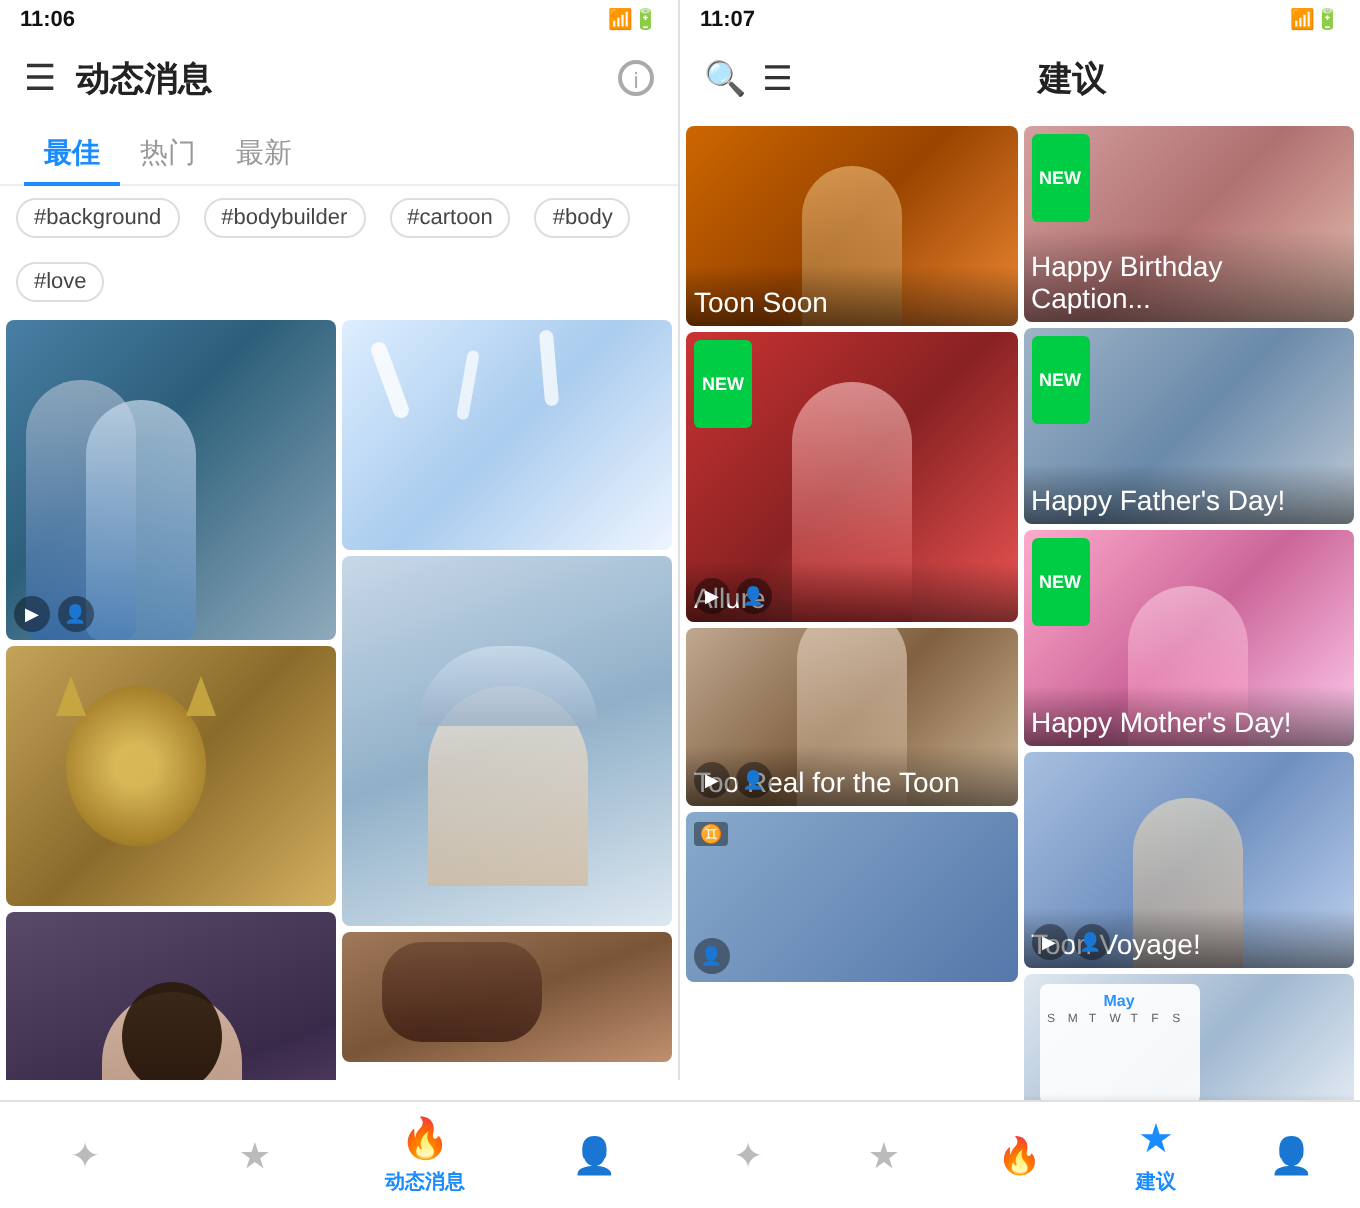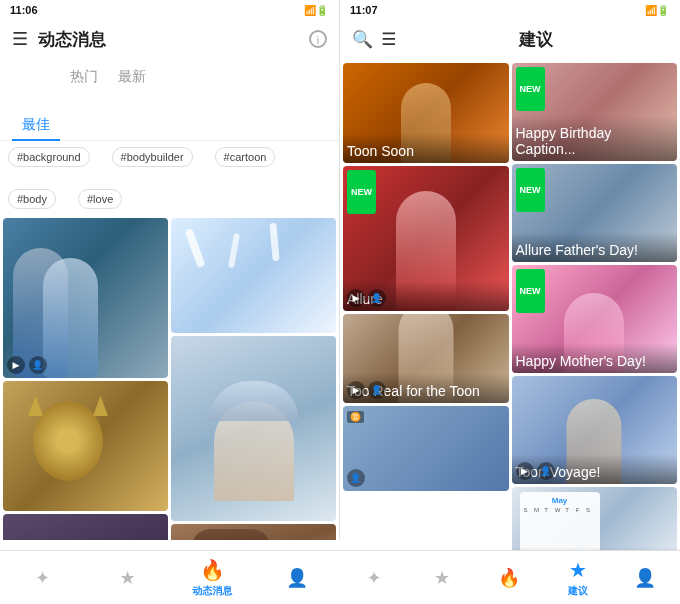--- a/index.html
+++ b/index.html
@@ -65,37 +65,36 @@
     .tab-item {
       padding: 6px 10px;
       font-size: 14px;
       color: #999;
       cursor: pointer;
       position: relative;
     }
 
     .tab-item.active {
       color: #1a8cff;
-      font-weight: 400;
-      margin-top: 48px;
+      font-weight: 700;
     }
 
     .tab-item.active::after {
       content: '';
       position: absolute;
       bottom: -1px;
       left: 0; right: 0;
       height: 2px;
       background: #1a8cff;
     }
 
     .tags-row {
       display: flex;
       padding: 6px 8px;
-      gap: 22px;
+      gap: 12px;
       flex-wrap: wrap;
       background: #fff;
     }
 
     .tag {
       padding: 3px 8px;
       border: 1px solid #ddd;
       border-radius: 12px;
       font-size: 11px;
       color: #444;
@@ -452,21 +451,21 @@
 
     <div class="right-col">
 
       <div class="r-img-block ri-birthday" style="height:98px;">
         <div class="badge-new">NEW</div>
         <div class="card-label">Happy Birthday Caption...</div>
       </div>
 
       <div class="r-img-block ri-fathersday" style="height:98px;">
         <div class="badge-new">NEW</div>
-        <div class="card-label">Allure Father's Day!</div>
+        <div class="card-label">Happy Father's Day!</div>
       </div>
 
       <div class="r-img-block ri-mothersday" style="height:108px;">
         <div class="badge-new">NEW</div>
         <div style="position:absolute;bottom:0;left:50%;transform:translateX(-50%);width:60px;height:80px;background:linear-gradient(180deg,#ffddee,#ff88bb);border-radius:30px 30px 0 0;opacity:0.5;"></div>
         <div class="card-label">Happy Mother's Day!</div>
       </div>
 
       <div class="r-img-block ri-toon-voyage" style="height:108px;">
         <div style="position:absolute;bottom:0;left:50%;transform:translateX(-50%);width:55px;height:85px;background:linear-gradient(180deg,#f0e0c0,#c0a080);border-radius:27px 27px 0 0;opacity:0.6;"></div>

